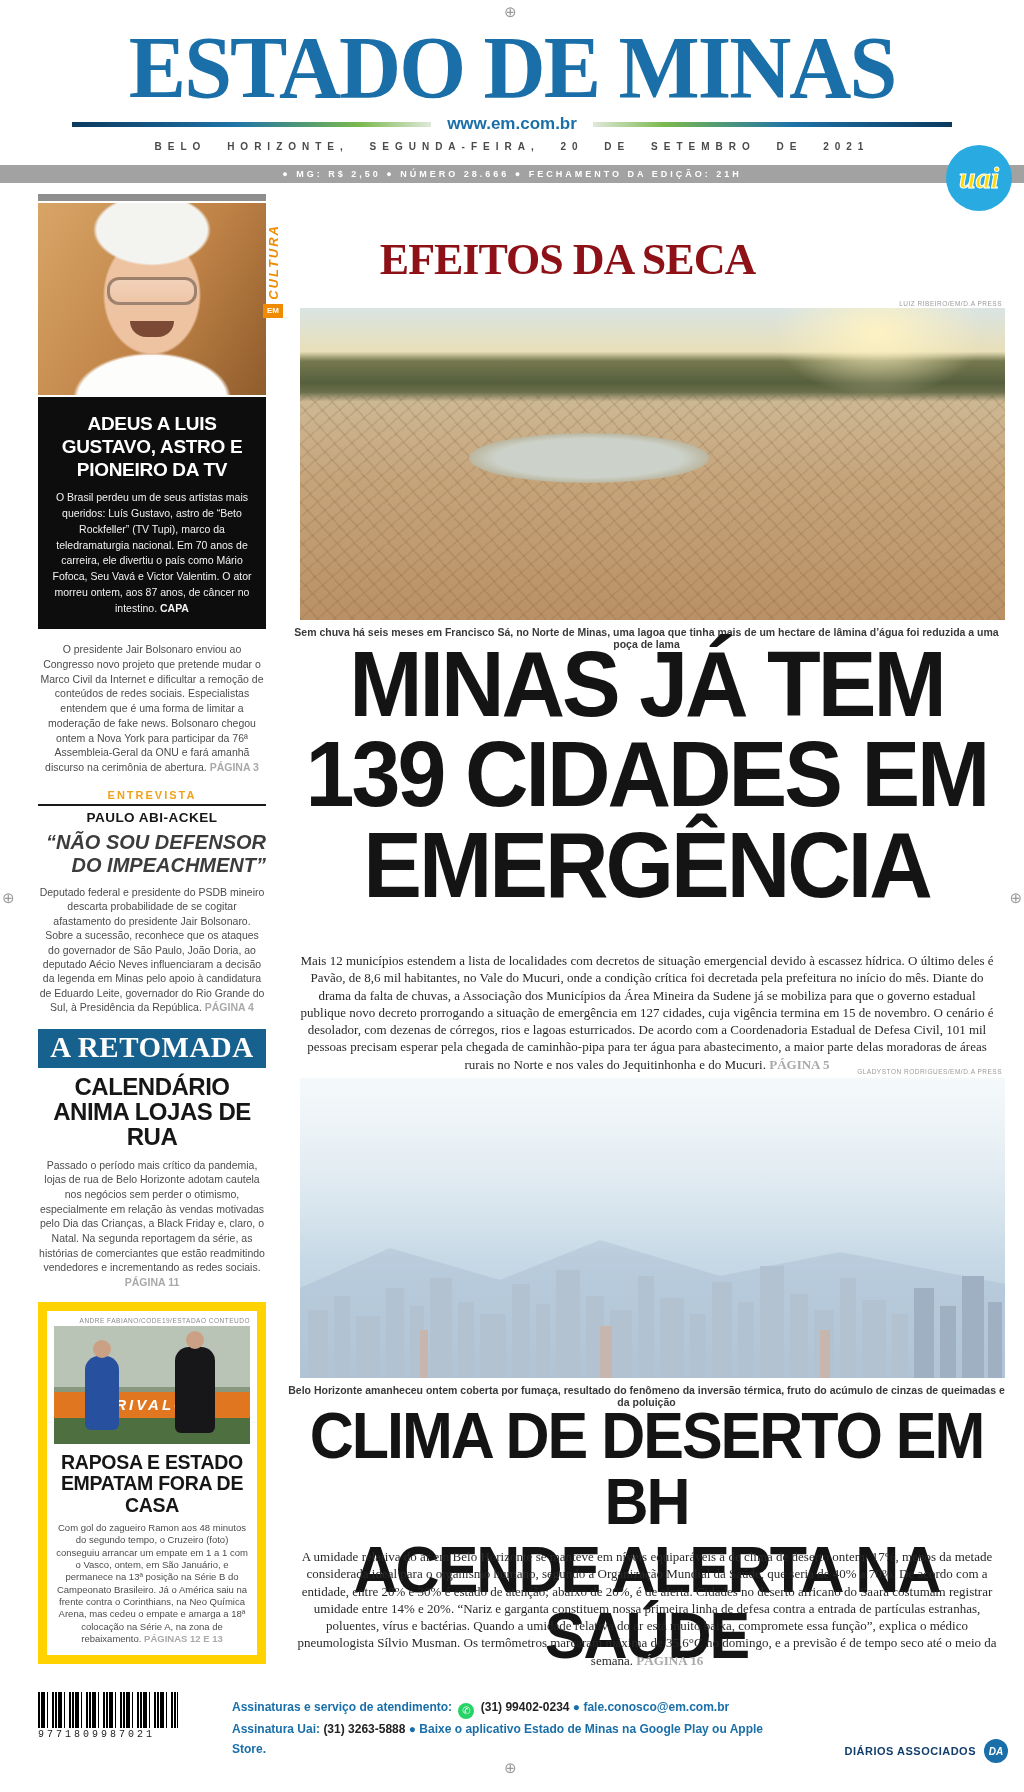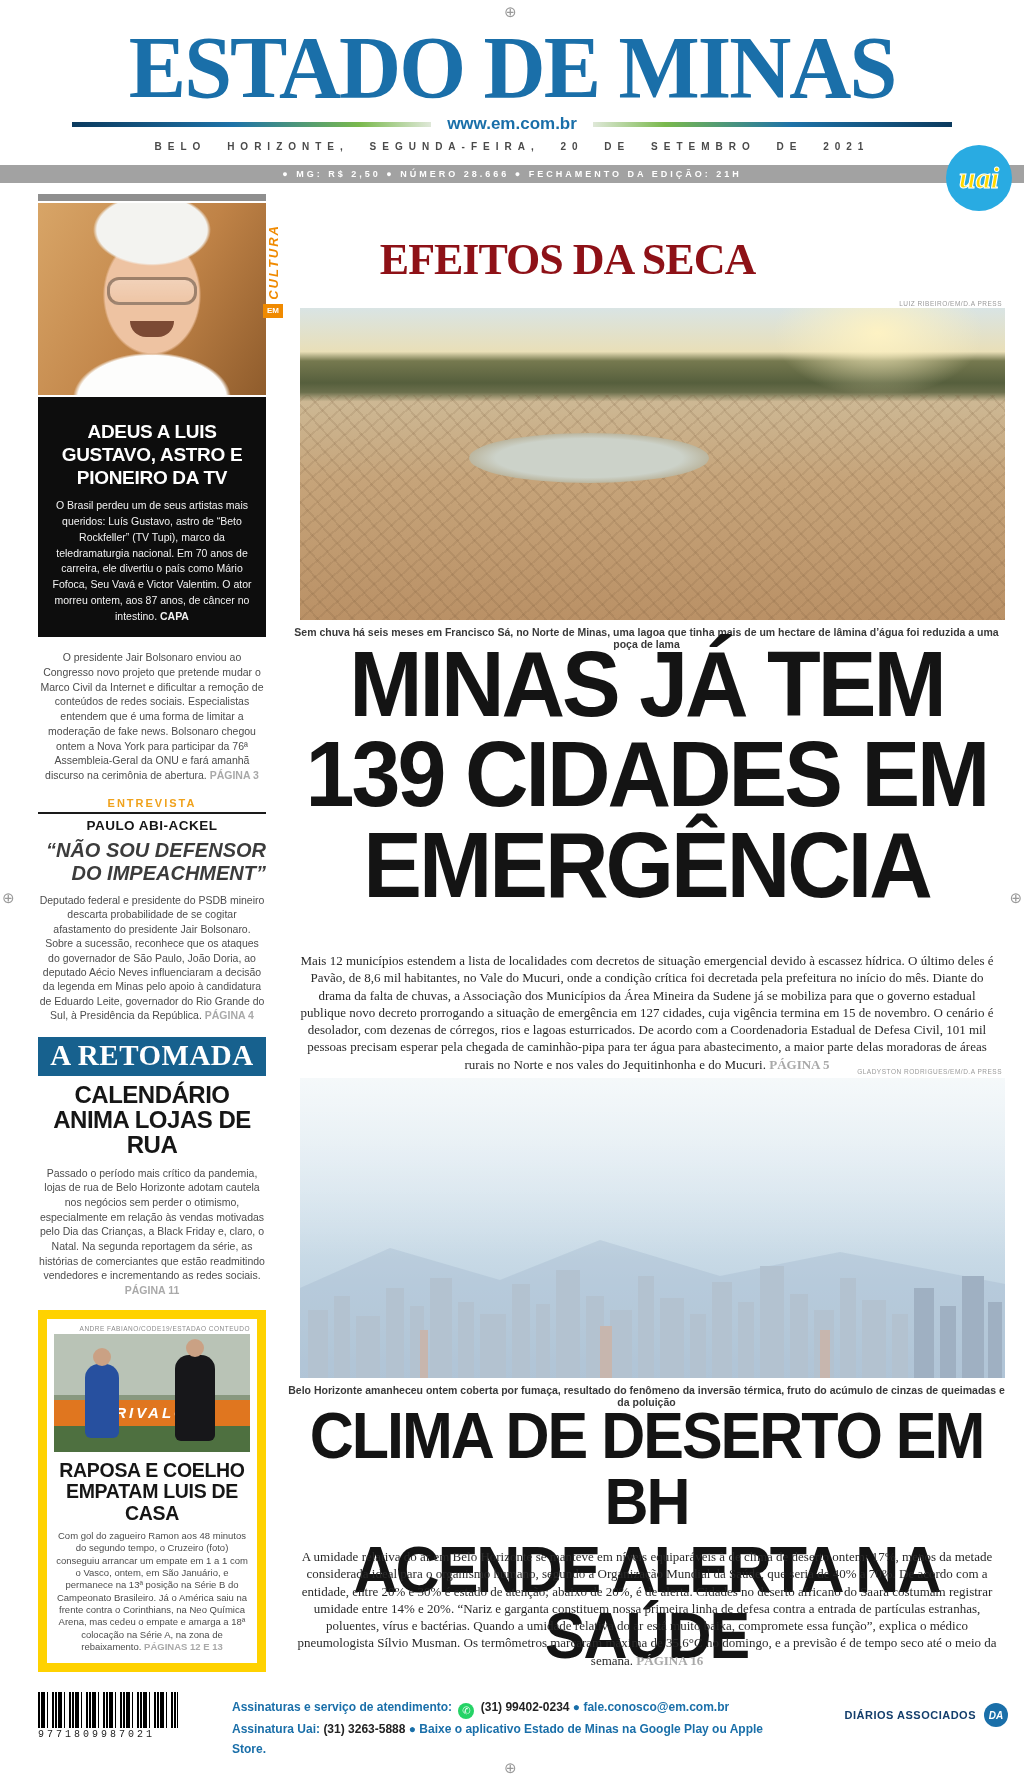--- a/index.html
+++ b/index.html
@@ -34,21 +34,21 @@
     background:
       radial-gradient(95px 58px at 50% 14%, #f3f3f0 0 58%, rgba(243,243,240,0) 62%),
       radial-gradient(78px 96px at 50% 48%, #eec3a2 0 60%, rgba(238,195,162,0) 63%),
       radial-gradient(120px 70px at 50% 102%, #fdfdfc 0 62%, rgba(253,253,252,0) 66%),
       linear-gradient(120deg,#d8a567,#c08347 55%,#8f5c2c);}
   .portrait .glasses{position:absolute;left:50%;top:74px;width:84px;height:22px;transform:translateX(-50%);
       border:3px solid rgba(90,70,55,.55);border-radius:12px;
       background:linear-gradient(rgba(255,255,255,.25),rgba(255,255,255,.05));}
   .portrait .smile{position:absolute;left:50%;top:118px;width:44px;height:16px;transform:translateX(-50%);
       border-radius:0 0 40px 40px;background:#7c4a34;}
-  .obit-box{margin-top:2px;background:#0d0d0d;color:#fff;text-align:center;padding:24px 10px 13px;}
+  .obit-box{margin-top:2px;background:#0d0d0d;color:#fff;text-align:center;padding:16px 10px 13px;}
   .obit-title{font-weight:bold;font-size:19px;line-height:1.2;letter-spacing:-.3px;}
   .obit-body{margin-top:9px;font-size:10.5px;line-height:1.5;color:#f2f2f2;}
   .obit-page{font-weight:bold;}
 
   .fakenews{margin-top:13px;text-align:center;}
   .fn-kicker{font-weight:bold;font-size:33px;letter-spacing:-1px;color:#161616;}
   .fn-head{font-weight:bold;font-size:22.5px;line-height:1.08;letter-spacing:-.5px;margin-top:4px;color:#161616;}
   .col-body{margin-top:8px;font-size:10.5px;line-height:1.4;color:#4c4c4c;text-align:center;}
   .pageref{color:#a9a9a9;font-weight:bold;}
 
@@ -130,21 +130,21 @@
   .photo2 .haze{position:absolute;inset:0;background:linear-gradient(180deg,rgba(255,255,255,.55),rgba(255,255,255,0) 60%);}
 
   
   .footer-center{position:absolute;left:232px;top:1697px;width:550px;font-size:12px;line-height:1.7;}
   .f-label{color:#1a6fa9;font-weight:bold;}
   .f-phone{color:#222;font-weight:bold;}
   .f-rest{color:#1a6fa9;font-weight:bold;}
   .wa-icon{display:inline-flex;width:16px;height:16px;border-radius:50%;background:#25d366;color:#fff;
      font-size:10px;align-items:center;justify-content:center;vertical-align:-3px;margin:0 3px;}
   .wa-icon::before{content:"\2706";}
-  .footer-right{position:absolute;right:16px;top:1703px;display:flex;align-items:center;gap:8px;}
+  .footer-right{position:absolute;right:16px;top:1739px;display:flex;align-items:center;gap:8px;}
   .diarios{color:#123d6b;font-weight:bold;font-size:11px;letter-spacing:.5px;}
   .da-logo{width:24px;height:24px;border-radius:50%;background:#1a6fa9;color:#fff;display:flex;
      align-items:center;justify-content:center;font-weight:bold;font-size:10px;font-style:italic;}
 </style>
 </head>
 <body>
 
 <div class="page">
 
   <span class="regmark" style="left:504px;top:4px;"></span>
@@ -212,21 +212,21 @@
     <div class="futebol">
       <div class="fut-inner">
         <div class="fut-credit">ANDRE FABIANO/CODE19/ESTADAO CONTEUDO</div>
         <div class="fut-photo">
           <div class="fut-board">
             <span>RIVALO</span>
           </div>
           <div class="player blue"></div>
           <div class="player dark"></div>
         </div>
-        <div class="fut-head">RAPOSA E COELHO EMPATAM LUIS DE CASA</div>
+        <div class="fut-head">RAPOSA E ESTADO EMPATAM FORA DE CASA</div>
         <div class="fut-body">
           <span>Com gol do zagueiro Ramon aos 48 minutos do segundo tempo, o Cruzeiro (foto) conseguiu arrancar um empate em 1 a 1 com o Vasco, ontem, em São Januário, e permanece na 13ª posição na Série B do Campeonato Brasileiro. Já o América saiu na frente contra o Corinthians, na Neo Química Arena, mas cedeu o empate e amarga a 18ª colocação na Série A, na zona de rebaixamento.</span>
           <span class="pageref">PÁGINAS 12 E 13</span>
         </div>
       </div>
     </div>
   </div>
 
   <div class="barcode-block">
     <div class="barcode"></div>

